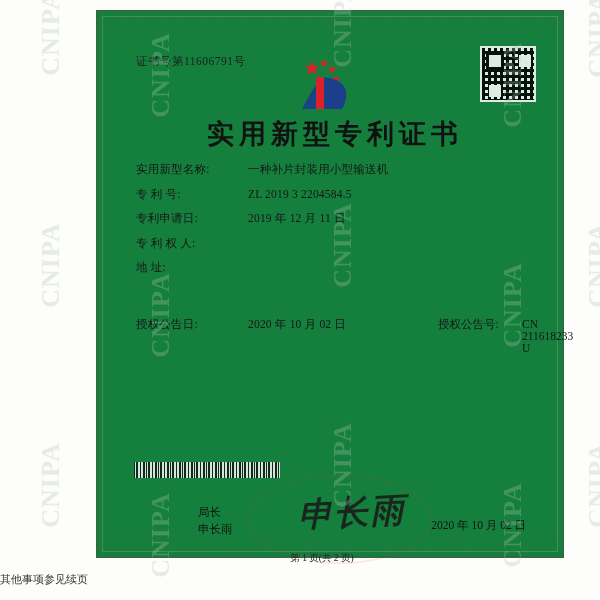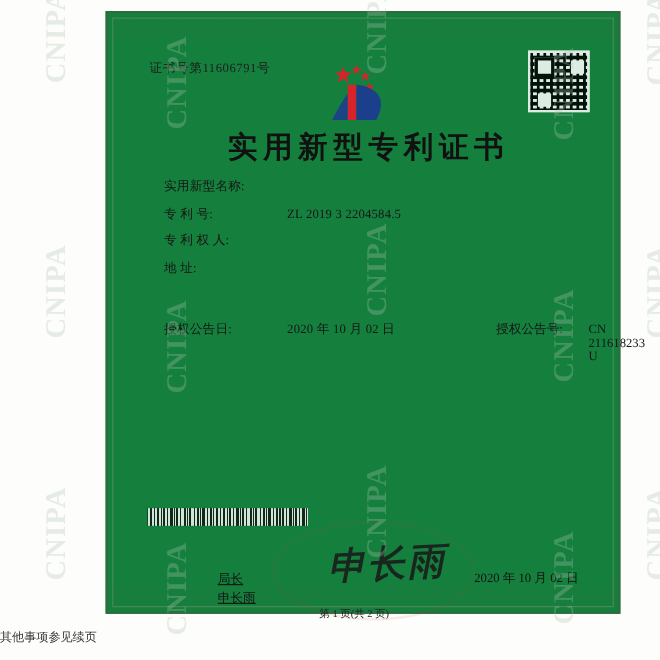--- a/index.html
+++ b/index.html
@@ -135,21 +135,20 @@
     display: flex;
     align-items: baseline;
     margin-bottom: 9.5px;
     font-size: 11.5px;
     color: #151515;
   }
   .flabel {
     width: 112px;
     flex: 0 0 112px;
     letter-spacing: 0.2px;
-    margin-left: 13px;
   }
   .fvalue {
     flex: 1;
     letter-spacing: 0.2px;
   }
   .frow.split .fvalue { flex: 0 0 190px; }
   .frow.split .flabel2 {
     width: 84px;
     flex: 0 0 84px;
     margin-top: 32px;
@@ -182,25 +181,24 @@
     background-image: repeating-linear-gradient(90deg,
       #111 0 1px, #fff 1px 2px, #111 2px 4px, #fff 4px 6px,
       #111 6px 7px, #fff 7px 9px, #111 9px 11px, #fff 11px 12px);
     opacity: 0.8;
   }
 
   
   .sig-label {
     position: absolute;
     left: 100px;
-    top: 507px;
+    top: 492px;
     font-size: 11.5px;
     color: #111;
     line-height: 1.45;
-    text-decoration: underline;
   }
   .signature {
     position: absolute;
     left: 200px;
     top: 478px;
     font-size: 34px;
     color: #1a1a1a;
     font-family: "Liberation Serif", serif;
     font-style: italic;
     font-weight: bold;
@@ -288,24 +286,29 @@
         <path d="M42 20 C62 22, 70 34, 60 52 L42 52 Z" fill="#1b3f8b"></path>
         <path d="M20 52 C26 40, 30 34, 34 28 L34 52 Z" fill="#1b3f8b" opacity="0.92"></path>
       </svg>
     </div>
 
     <div class="main-title">实用新型专利证书</div>
 
     <div class="fields">
       <div class="frow">
         <div class="flabel">实用新型名称:</div>
+        <div class="fvalue">一种补片封装用小型输送机</div>
       </div>
       <div class="frow">
         <div class="flabel">专 利 号:</div>
         <div class="fvalue">ZL 2019 3 2204584.5</div>
+      </div>
+      <div class="frow">
+        <div class="flabel">专利申请日:</div>
+        <div class="fvalue">2019 年 12 月 11 日</div>
       </div>
       <div class="frow">
         <div class="flabel">专 利 权 人:</div>
       </div>
       <div class="frow">
         <div class="flabel">地 址:</div>
       </div>
       <div class="frow split">
         <div class="flabel">授权公告日:</div>
         <div class="fvalue">2020 年 10 月 02 日</div>

